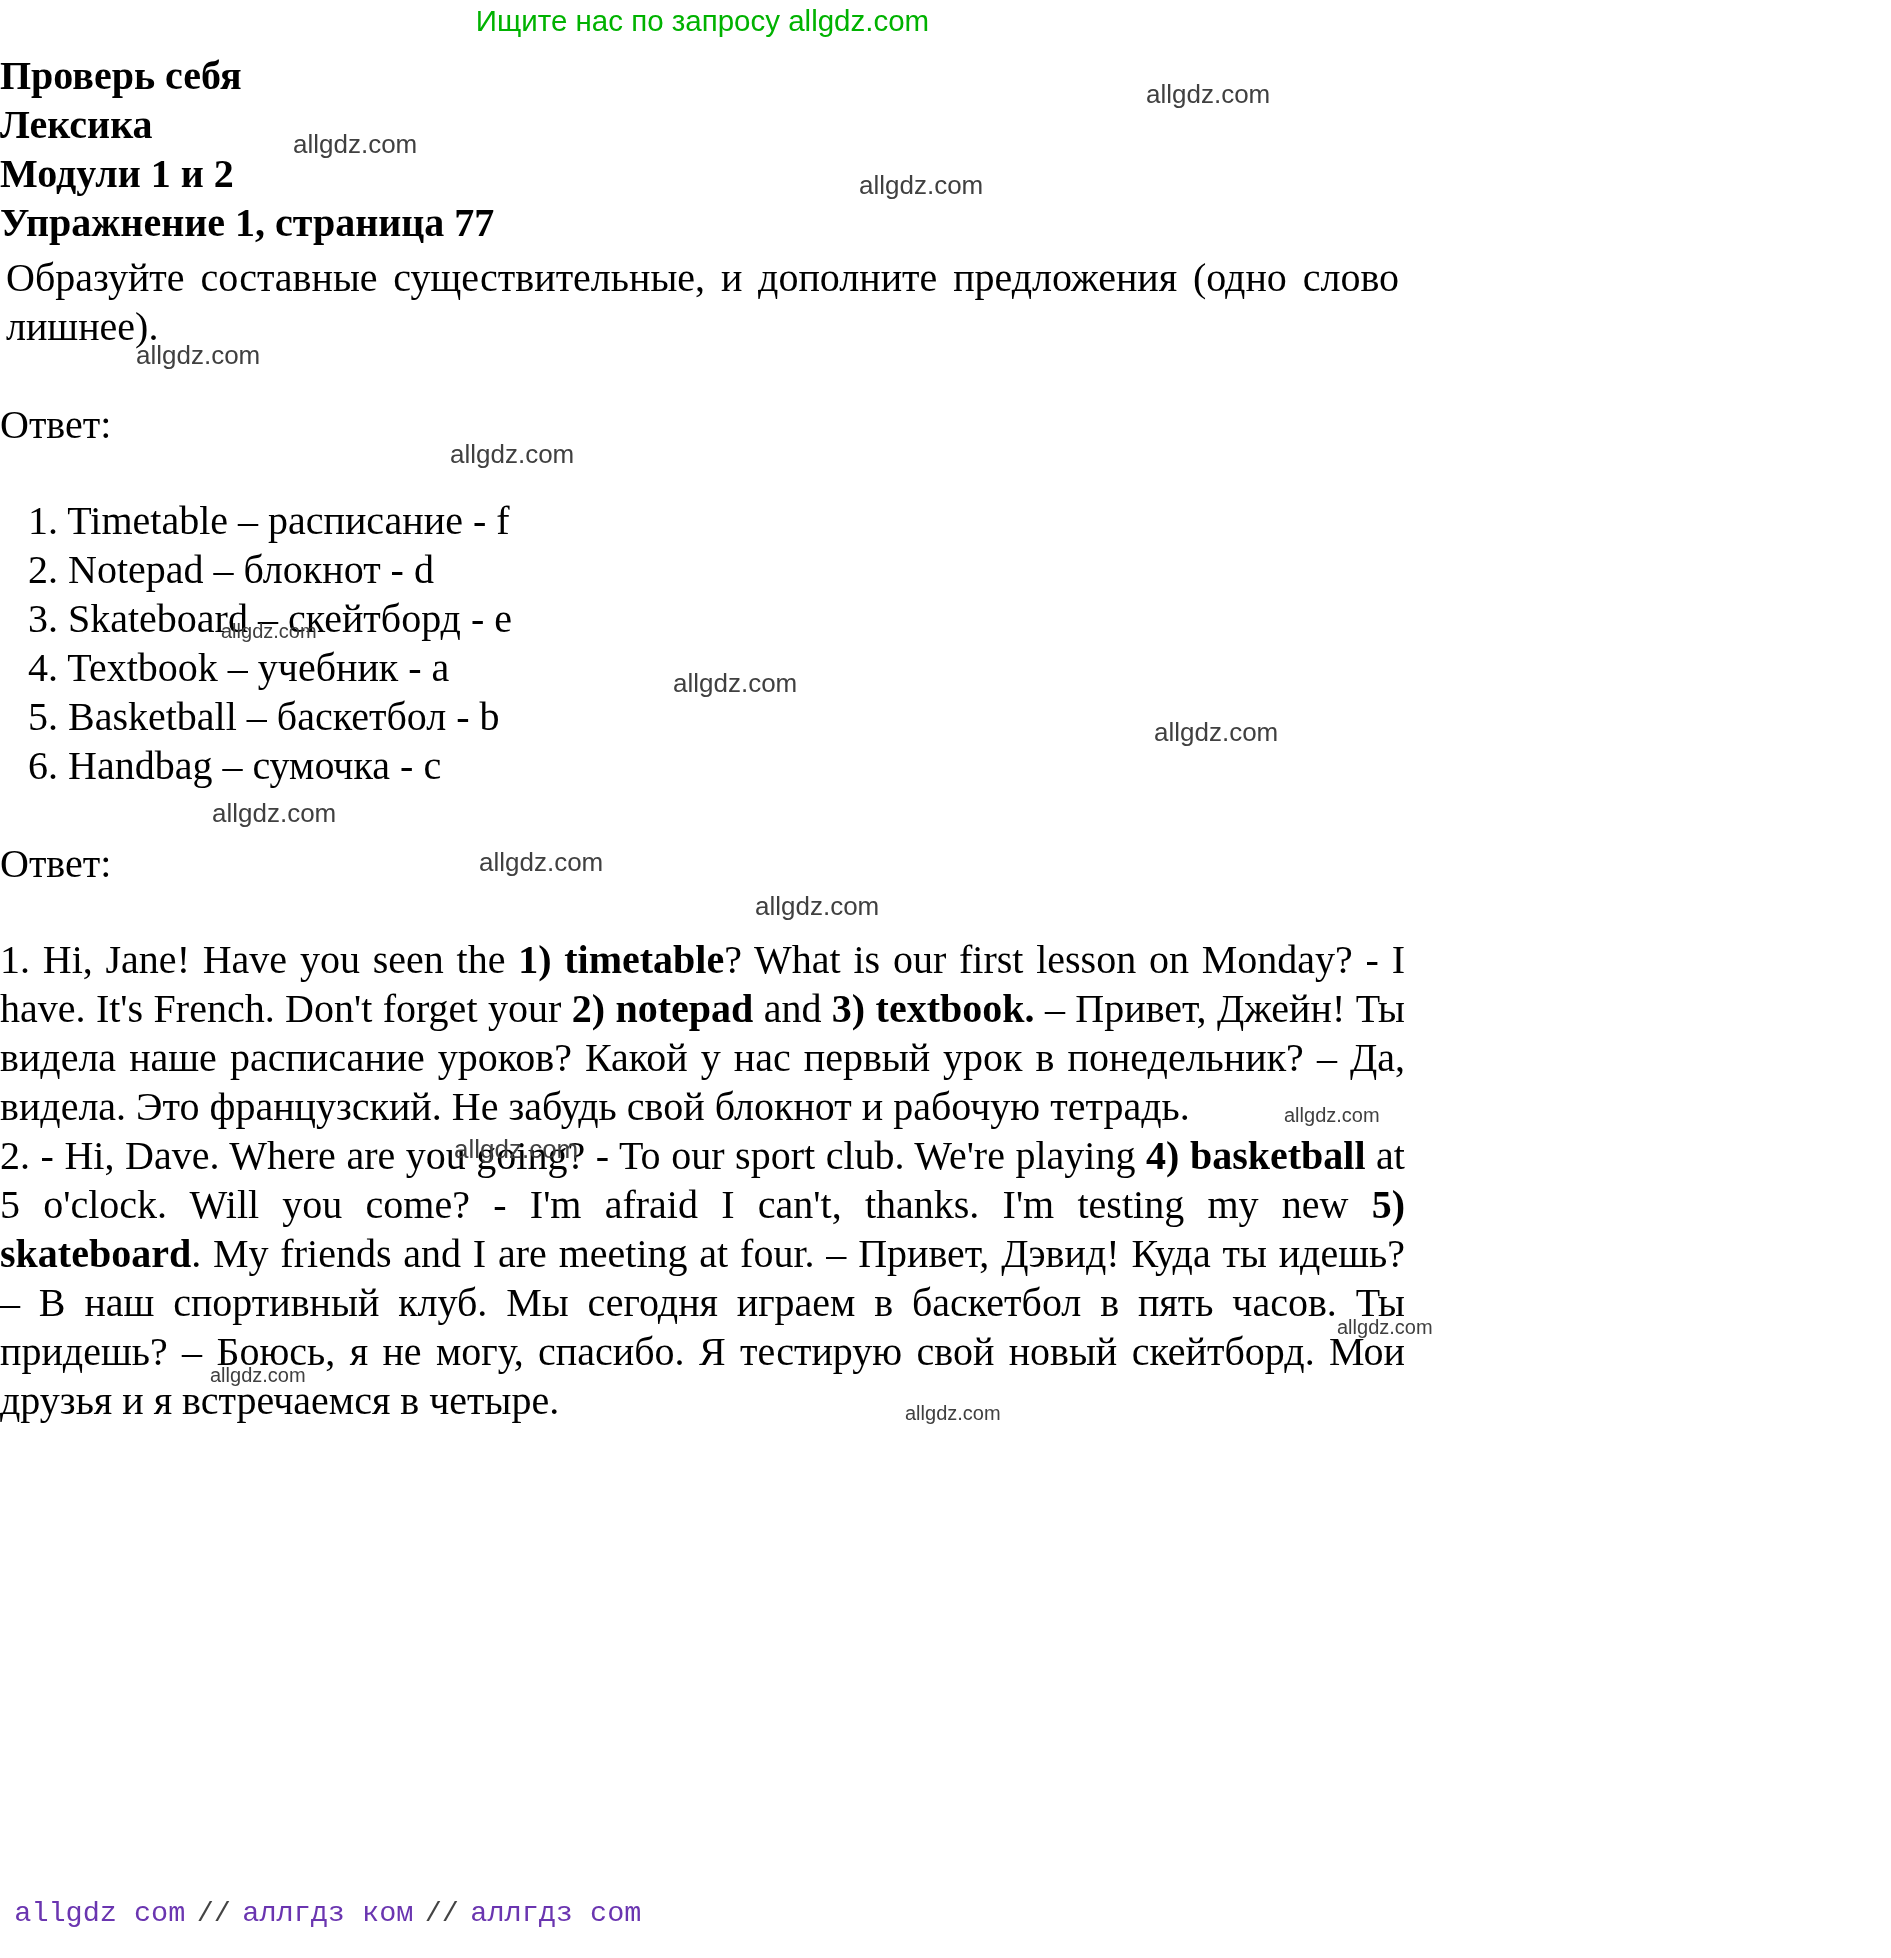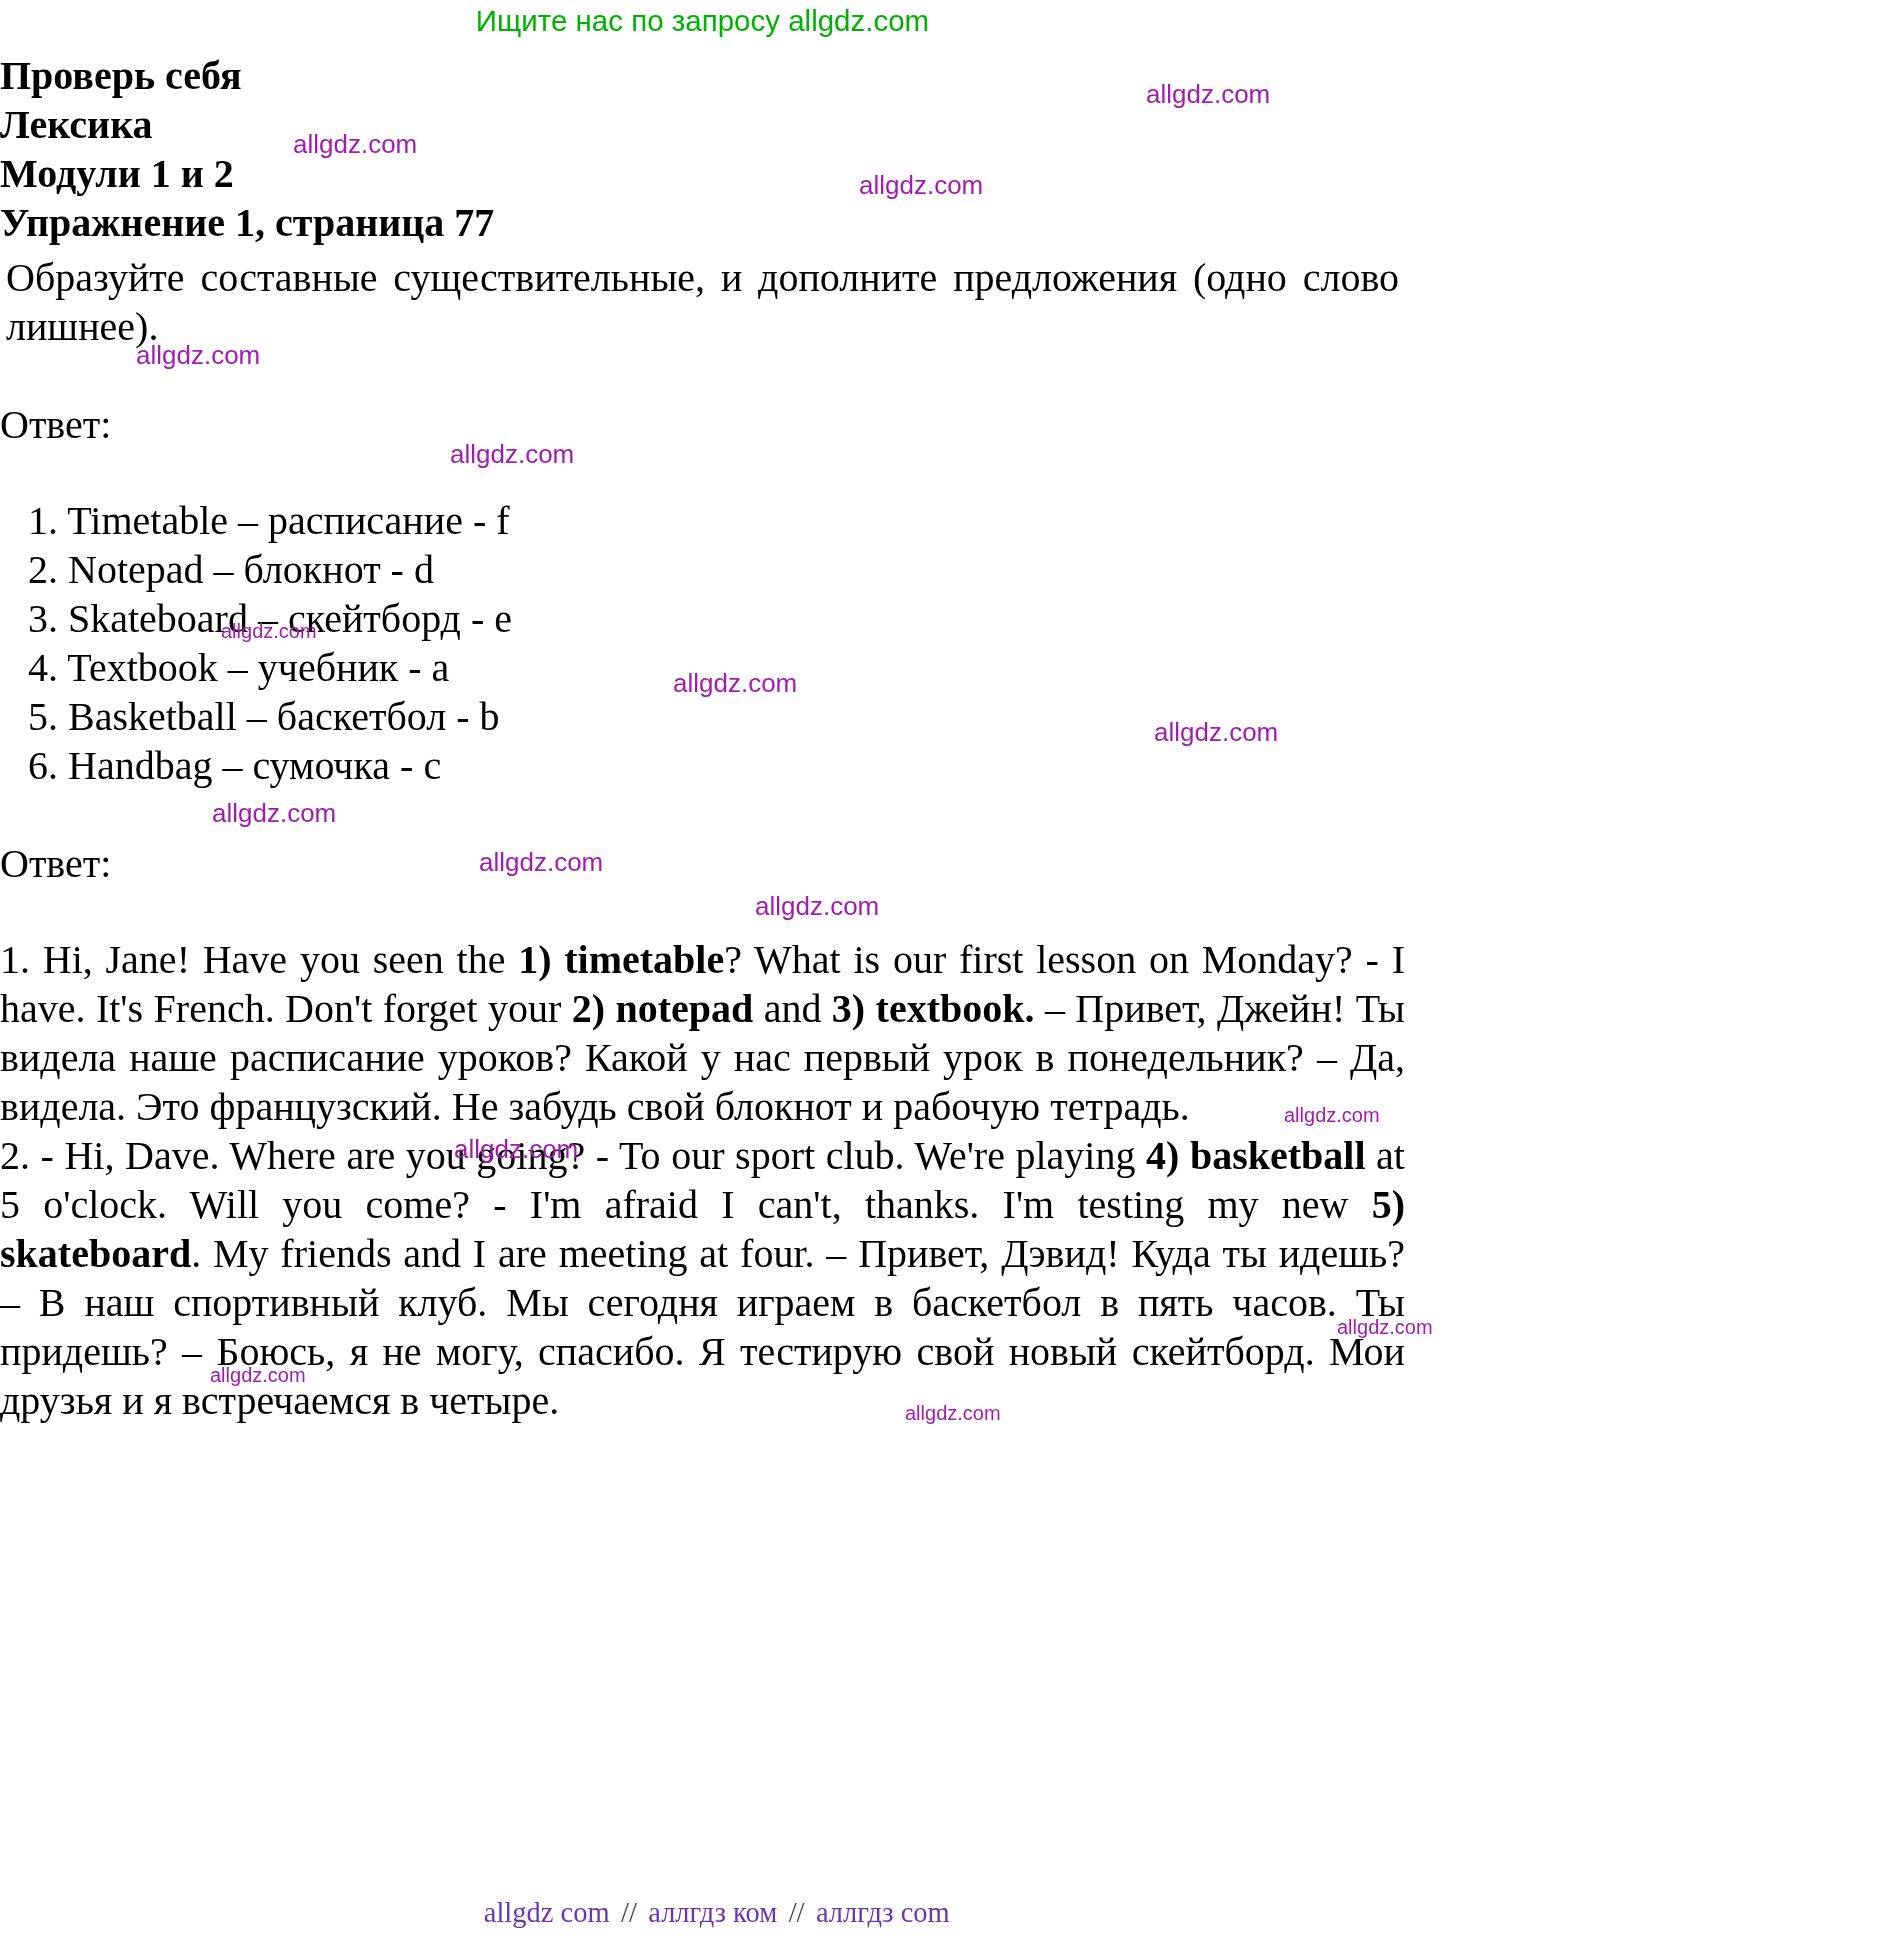--- a/index.html
+++ b/index.html
@@ -47,32 +47,31 @@
   .dialogues { margin-top: 47px; }
   .dialogue {
     margin: 0;
     text-align: justify;
   }
   .footer {
     position: absolute;
     left: 14.3px;
     top: 1897px;
     width: 1405px;
-    text-align: center;
-    font-family: Liberation Serif, serif;
+    font-family: Liberation Mono, monospace;
     font-size: 28.5px;
     color: #6a35b0;
   }
   .footer .slash { color: #444444; padding: 0 11.4px; }
   .wm {
     position: absolute;
     font-family: "Liberation Sans", sans-serif;
     font-size: 26px;
     line-height: 28.5px;
-    color: #a21caf;
+    color: #404040;
     white-space: nowrap;
   }
   .wm.small { font-size: 20px; line-height: 23px; }
 </style>
 </head>
 <body>
 
 <div class="column">
 
   <div class="banner">Ищите нас по запросу allgdz.com</div>

